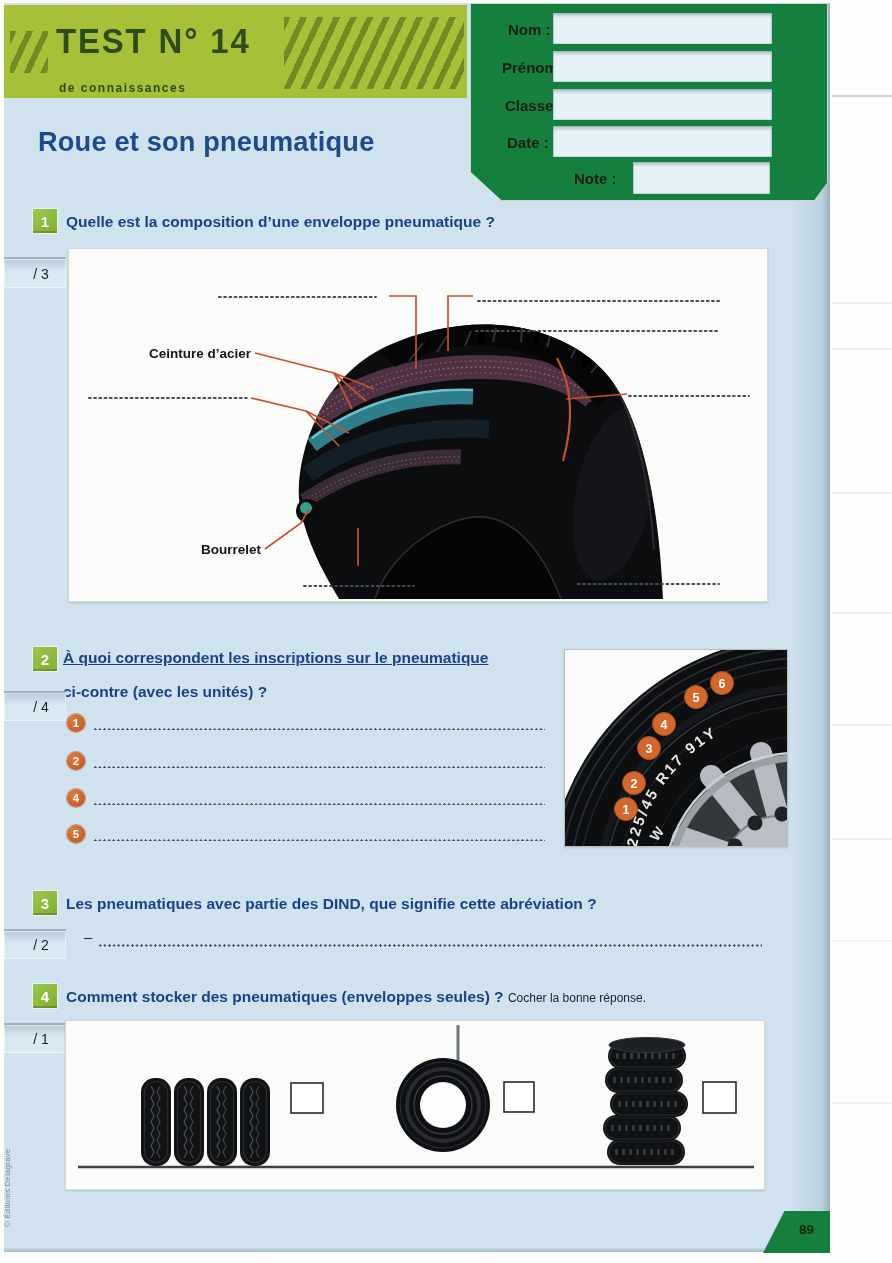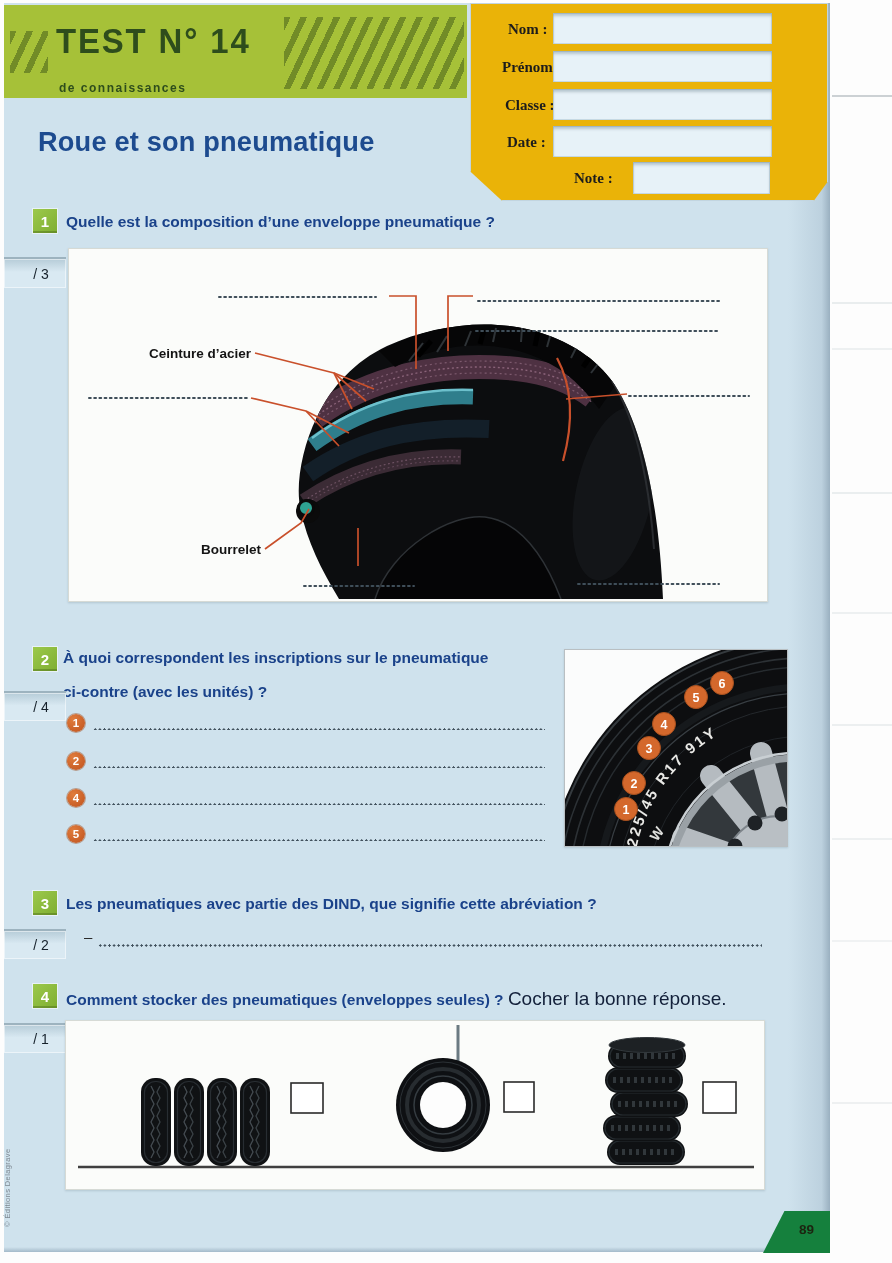--- a/index.html
+++ b/index.html
@@ -21,35 +21,35 @@
   
   .banner { position:absolute; left:4px; top:5px; width:463px; height:93px; background:#a6c138; }
   .hatch  { position:absolute; background:repeating-linear-gradient(115deg, rgba(70,95,25,.55) 0 6px, rgba(0,0,0,0) 6px 15px); }
   .banner-title { position:absolute; left:52px; top:16px; font-size:35px; font-weight:bold;
                   color:#2e4d1c; letter-spacing:2px; transform:scaleX(.94); transform-origin:left; white-space:nowrap; }
   .banner-sub   { position:absolute; left:55px; top:76px; font-size:12px; font-weight:bold;
                   color:#2e4d1c; letter-spacing:1.5px; white-space:nowrap; }
 
   
   .form-panel { position:absolute; left:470px; top:3px; width:358px; height:198px;
-                background:#eab308; box-shadow:inset 0 0 0 1px #c2d5e0;
-                clip-path:polygon(0 0,100% 0,100% 90%,96% 100%,9% 100%,0 85%);font-family:Liberation Serif, serif; }
+                background:#15803d; box-shadow:inset 0 0 0 1px #c2d5e0;
+                clip-path:polygon(0 0,100% 0,100% 90%,96% 100%,9% 100%,0 85%); }
   .f-label { position:absolute; font-size:15px; font-weight:bold; color:#1c1c1c; white-space:nowrap; }
   .f-box   { position:absolute; background:#e7f2f8;
              box-shadow:inset 0 3px 3px rgba(90,115,130,.35), inset 0 0 0 1px #c6d9e3; }
 
   .page-title { position:absolute; left:38px; top:126px; font-size:28px; font-weight:bold;
                 color:#1d4b8f; letter-spacing:.2px; transform:scaleX(.97); transform-origin:left; white-space:nowrap; }
 
   
   .q-square { position:absolute; width:24px; height:24px; background:linear-gradient(135deg,#9cc94c,#7fae31);
               color:#ffffff; font-size:15px; font-weight:bold; display:flex; align-items:center; justify-content:center;
               box-shadow:0 0 0 1px rgba(255,255,255,.55), inset 0 -2px 0 rgba(60,90,20,.35); }
   .q-text { position:absolute; font-size:15.5px; font-weight:bold; color:#1a428a; white-space:nowrap; }
-  .q-hint { font-weight:normal; color:#13203a; font-size:19px; }
+  .q-hint { font-weight:normal; color:#13203a; font-size:12px; }
 
   
   .score-tab { position:absolute; left:4px; width:62px; height:30px;
                background:linear-gradient(180deg,#b6ccd8 0,#d9e9f2 45%);
                border-top:2px solid #9db3bf; box-shadow:inset 0 0 0 1px rgba(255,255,255,.5);
                color:#16212b; font-size:14px; display:flex; align-items:center; justify-content:center;
                padding-left:12px; }
 
   
   .panel { position:absolute; background:#fbfcfa; border:1px solid #d6dad5;
@@ -203,21 +203,21 @@
         <path d="M235,337 L345,337"></path>
         <path d="M509,335 L650,335"></path>
       </g>
 
       <text x="182" y="109" text-anchor="end" font-size="13.5" font-weight="bold" fill="#141414">Ceinture d’acier</text>
       <text x="192" y="305" text-anchor="end" font-size="13.5" font-weight="bold" fill="#141414">Bourrelet</text>
     </svg>
   </div>
 
   <div class="q-square" style="left:33px;top:647px;">2</div>
-  <div class="q-text" style="left:63px;top:649px;">À quoi correspondent les inscriptions sur le pneumatique</div>
+  <div class="q-text" style="left:63px;top:649px;text-decoration:underline;">À quoi correspondent les inscriptions sur le pneumatique</div>
   <div class="q-text" style="left:63px;top:683px;">ci-contre (avec les unités) ?</div>
   <div class="score-tab" style="top:691px;height:30px;">/ 4</div>
 
   <div class="ans-row" style="top:713px;">
     <div class="num-badge">1</div>
     <div class="dotline"></div>
   </div>
   <div class="ans-row" style="top:751px;">
     <div class="num-badge">2</div>
     <div class="dotline"></div>

